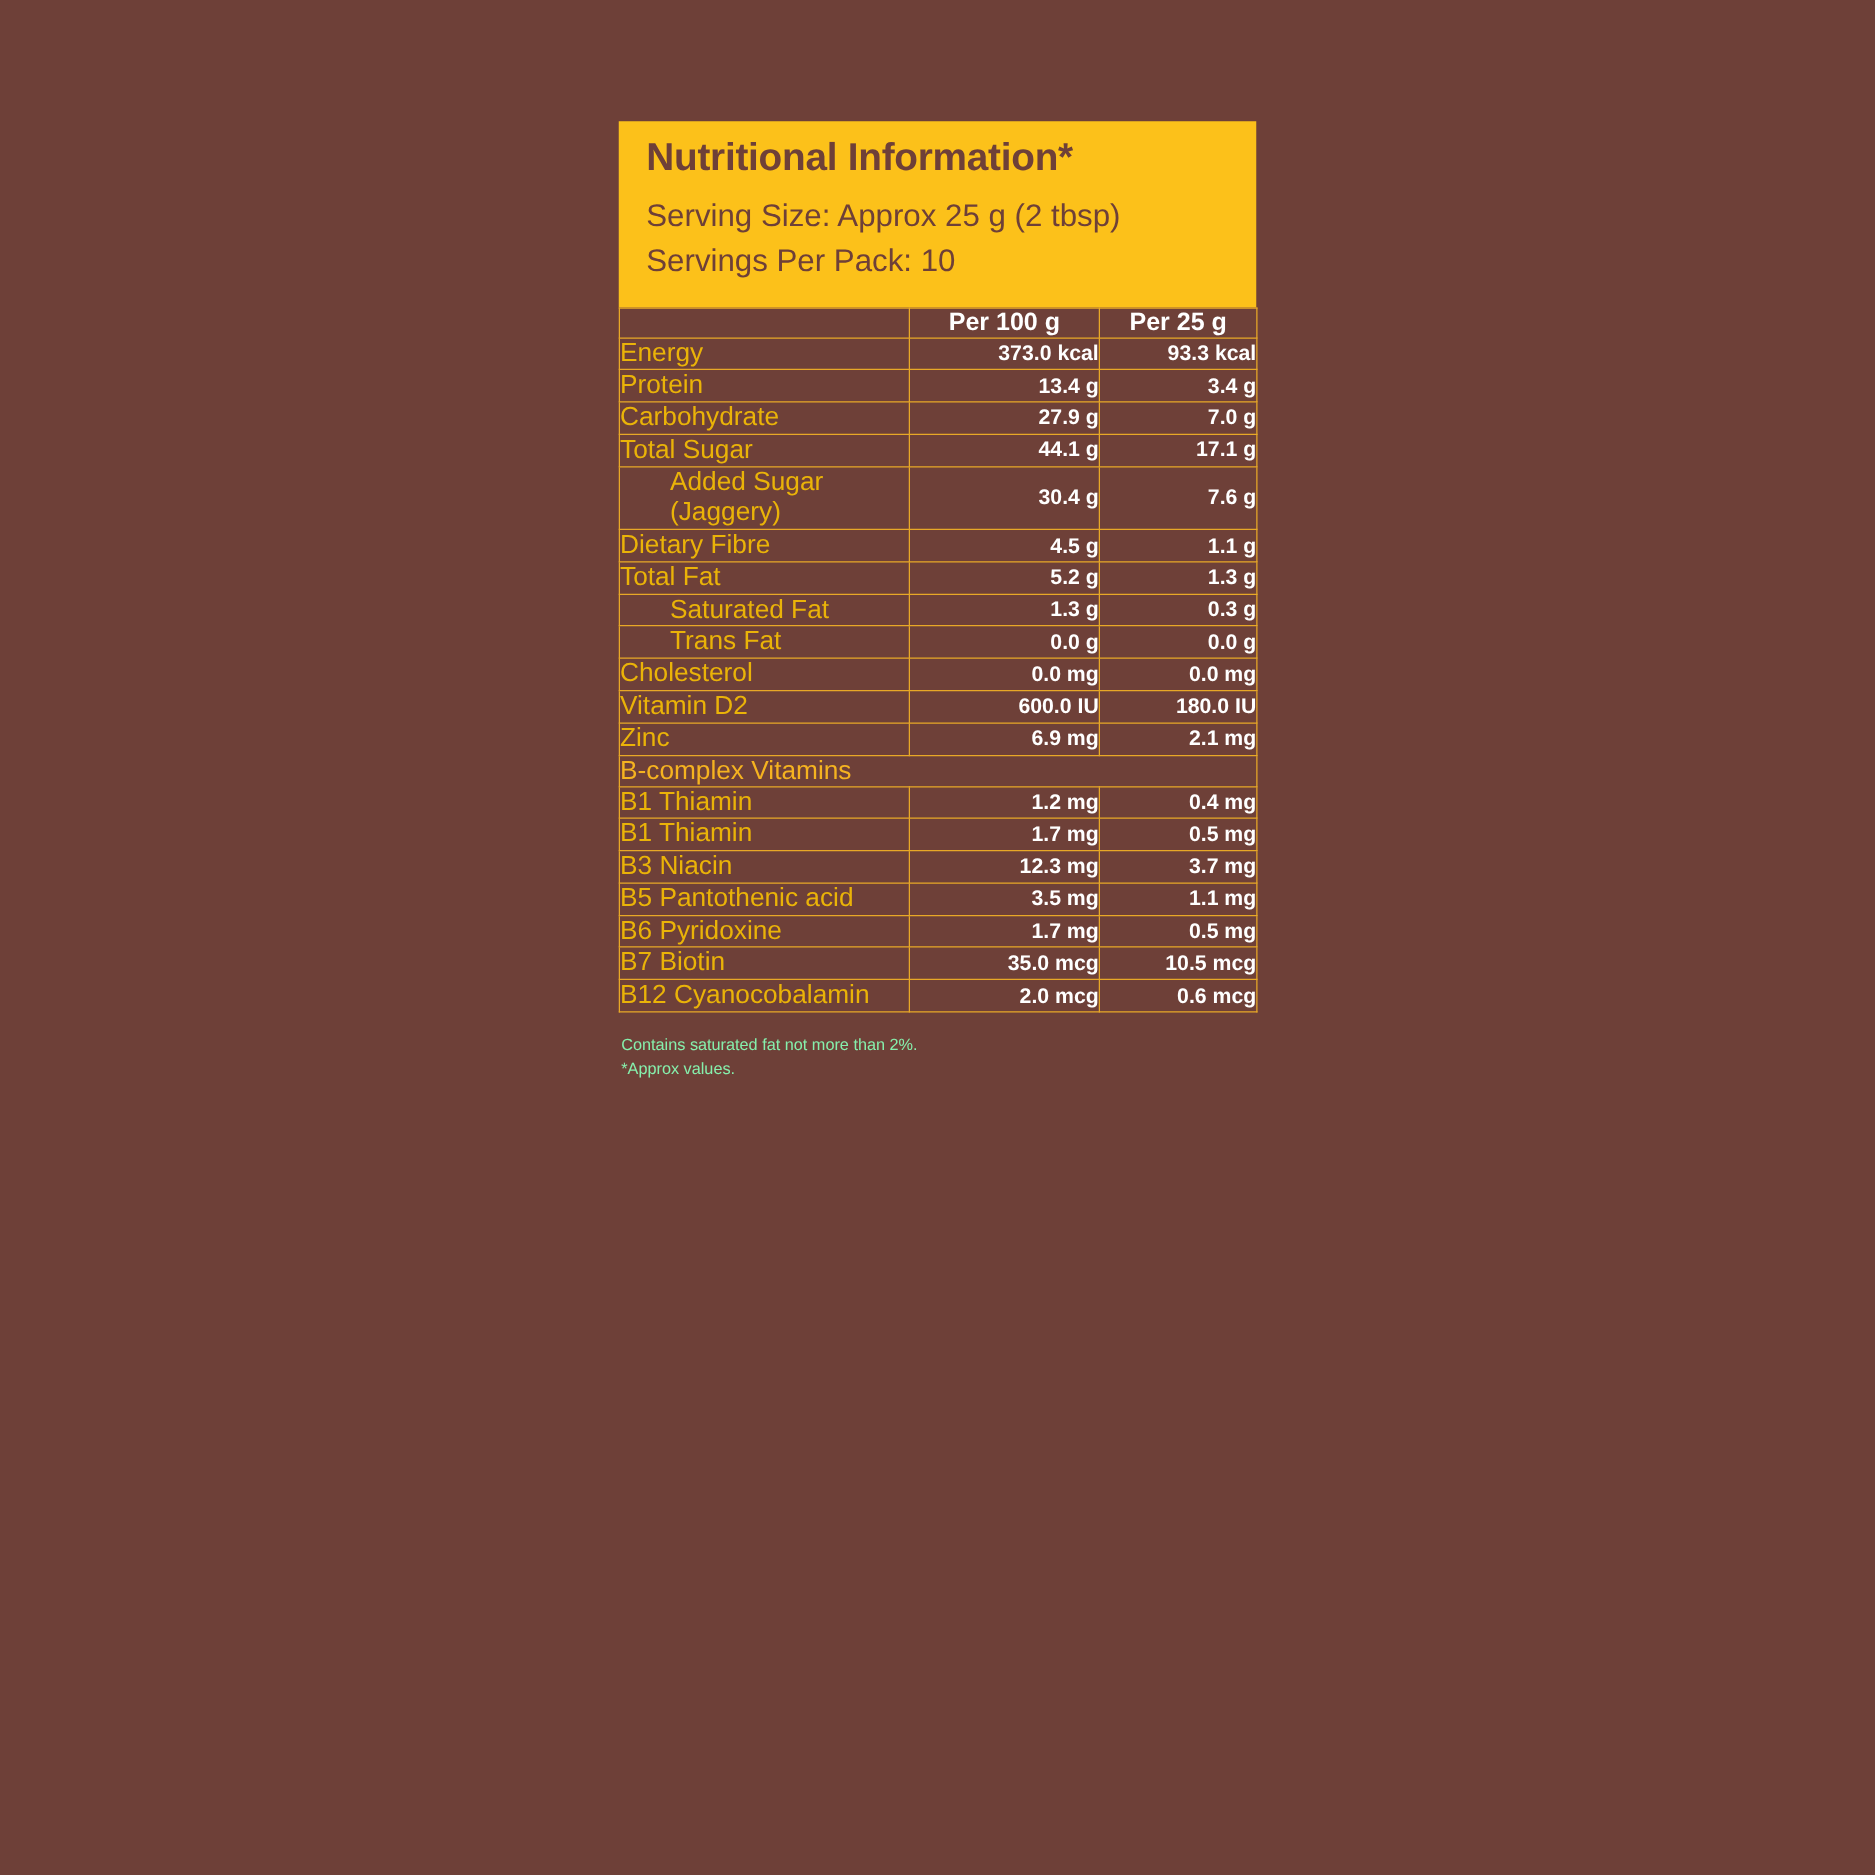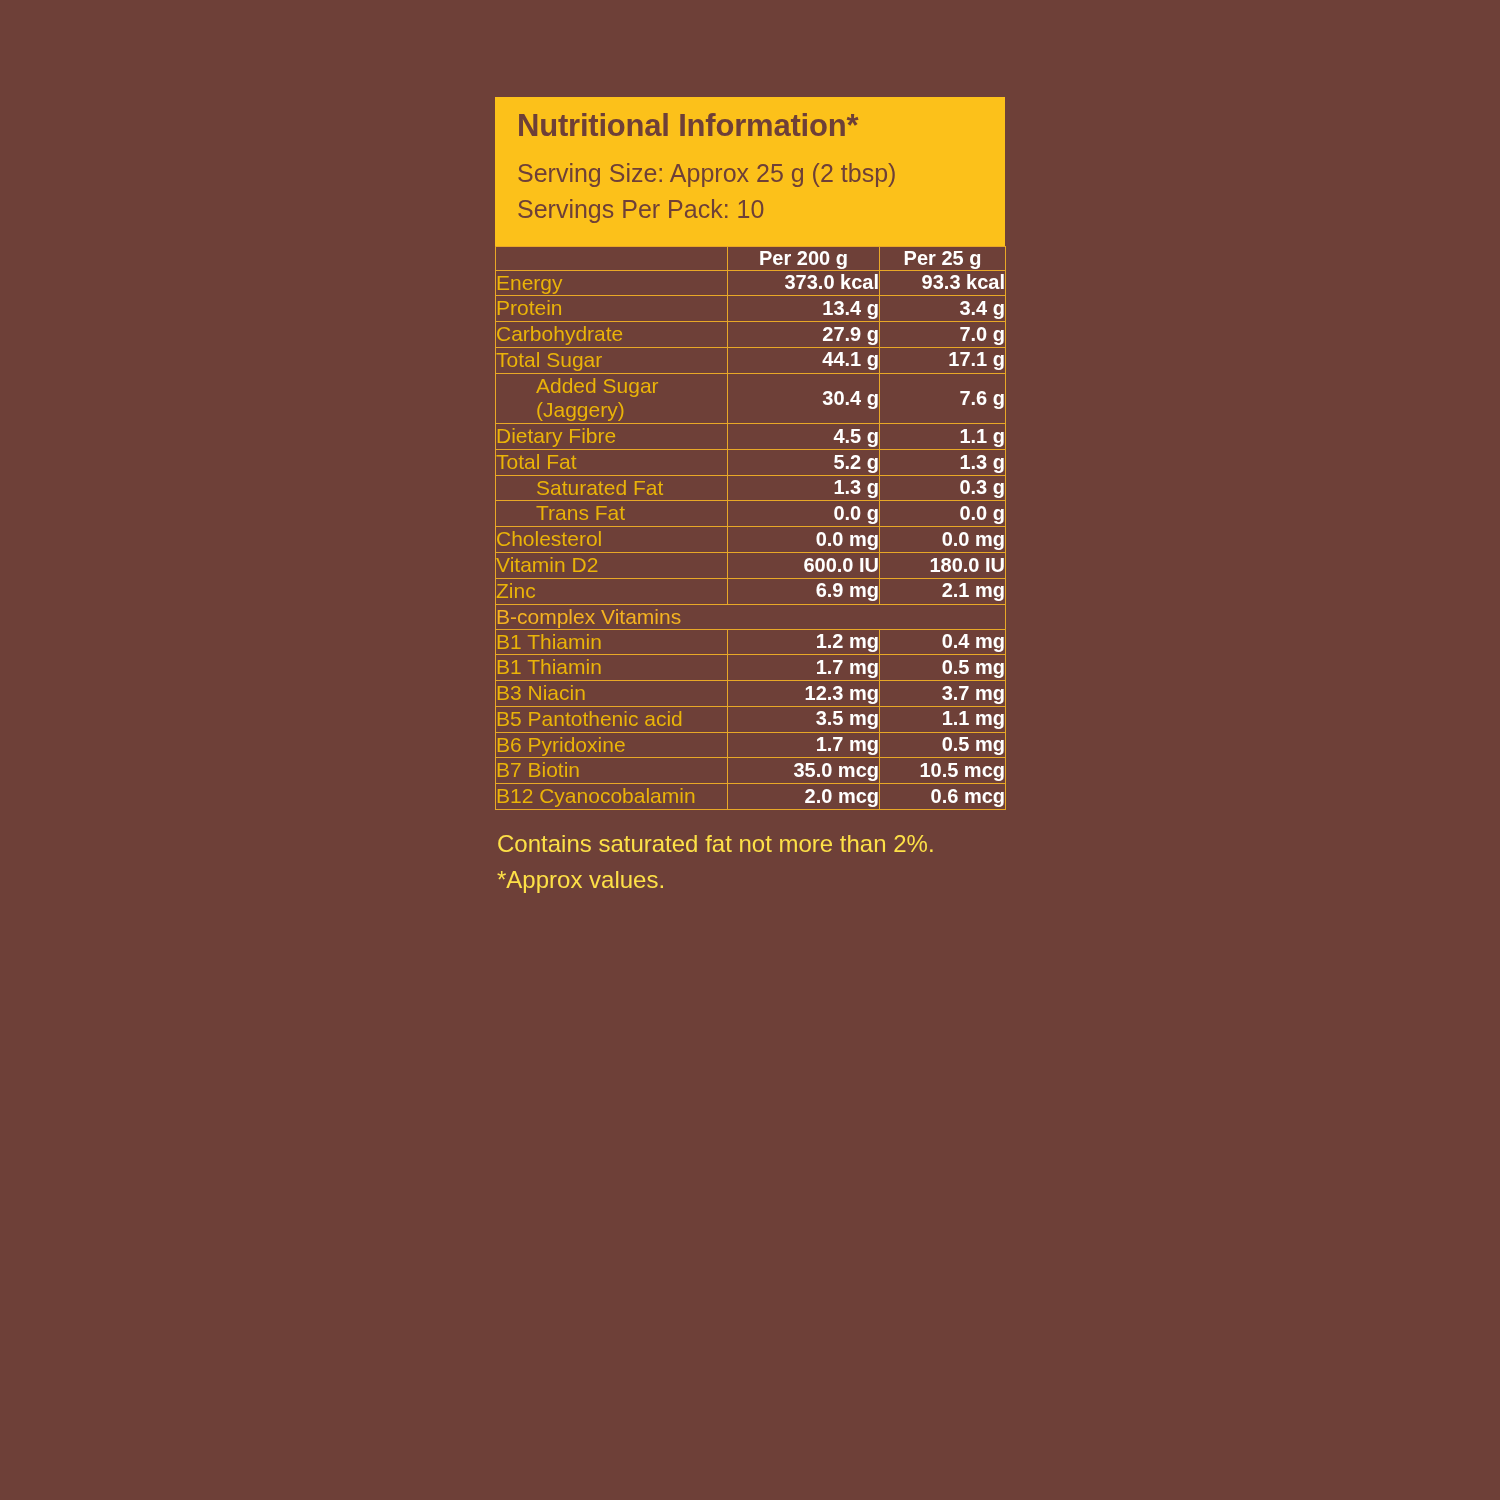--- a/index.html
+++ b/index.html
@@ -60,21 +60,21 @@
     text-align: left;
     padding: 9px 10px 9px 22px;
     line-height: 1.18;
     font-weight: normal;
   }
   .cell-name.indent {
     padding-left: 40px;
   }
   .cell-val {
     color: #ffffff;
-    font-size: 20px;
+    font-size: 17px;
     font-weight: bold;
     text-align: right;
     padding: 9px 14px 9px 8px;
     line-height: 1.18;
     white-space: nowrap;
   }
   .colhead {
     color: #ffffff;
     font-size: 20px;
     font-weight: bold;
@@ -91,22 +91,22 @@
     font-weight: normal;
     text-align: left;
     padding: 12px 10px 12px 22px;
   }
   
   .footnotes {
     margin-top: 16px;
     padding-left: 2px;
   }
   .footnote {
-    color: #fde047;
-    font-size: 24px;
+    color: #86efac;
+    font-size: 13px;
     line-height: 1.5;
     margin: 0;
   }
 </style>
 </head>
 <body>
 
 <div class="panel">
 
   <div class="header">
@@ -117,21 +117,21 @@
 
   <table class="nutri">
     <colgroup>
       <col class="c-name">
         <col class="c-v1">
         <col class="c-v2">
     </colgroup>
     <thead>
       <tr>
         <th class="colhead blank-head"></th>
-        <th class="colhead">Per 200 g</th>
+        <th class="colhead">Per 100 g</th>
         <th class="colhead">Per 25 g</th>
       </tr>
     </thead>
     <tbody>
       <tr>
         <td class="cell-name">Energy</td>
         <td class="cell-val">373.0 kcal</td>
         <td class="cell-val">93.3 kcal</td>
       </tr>
       <tr>

